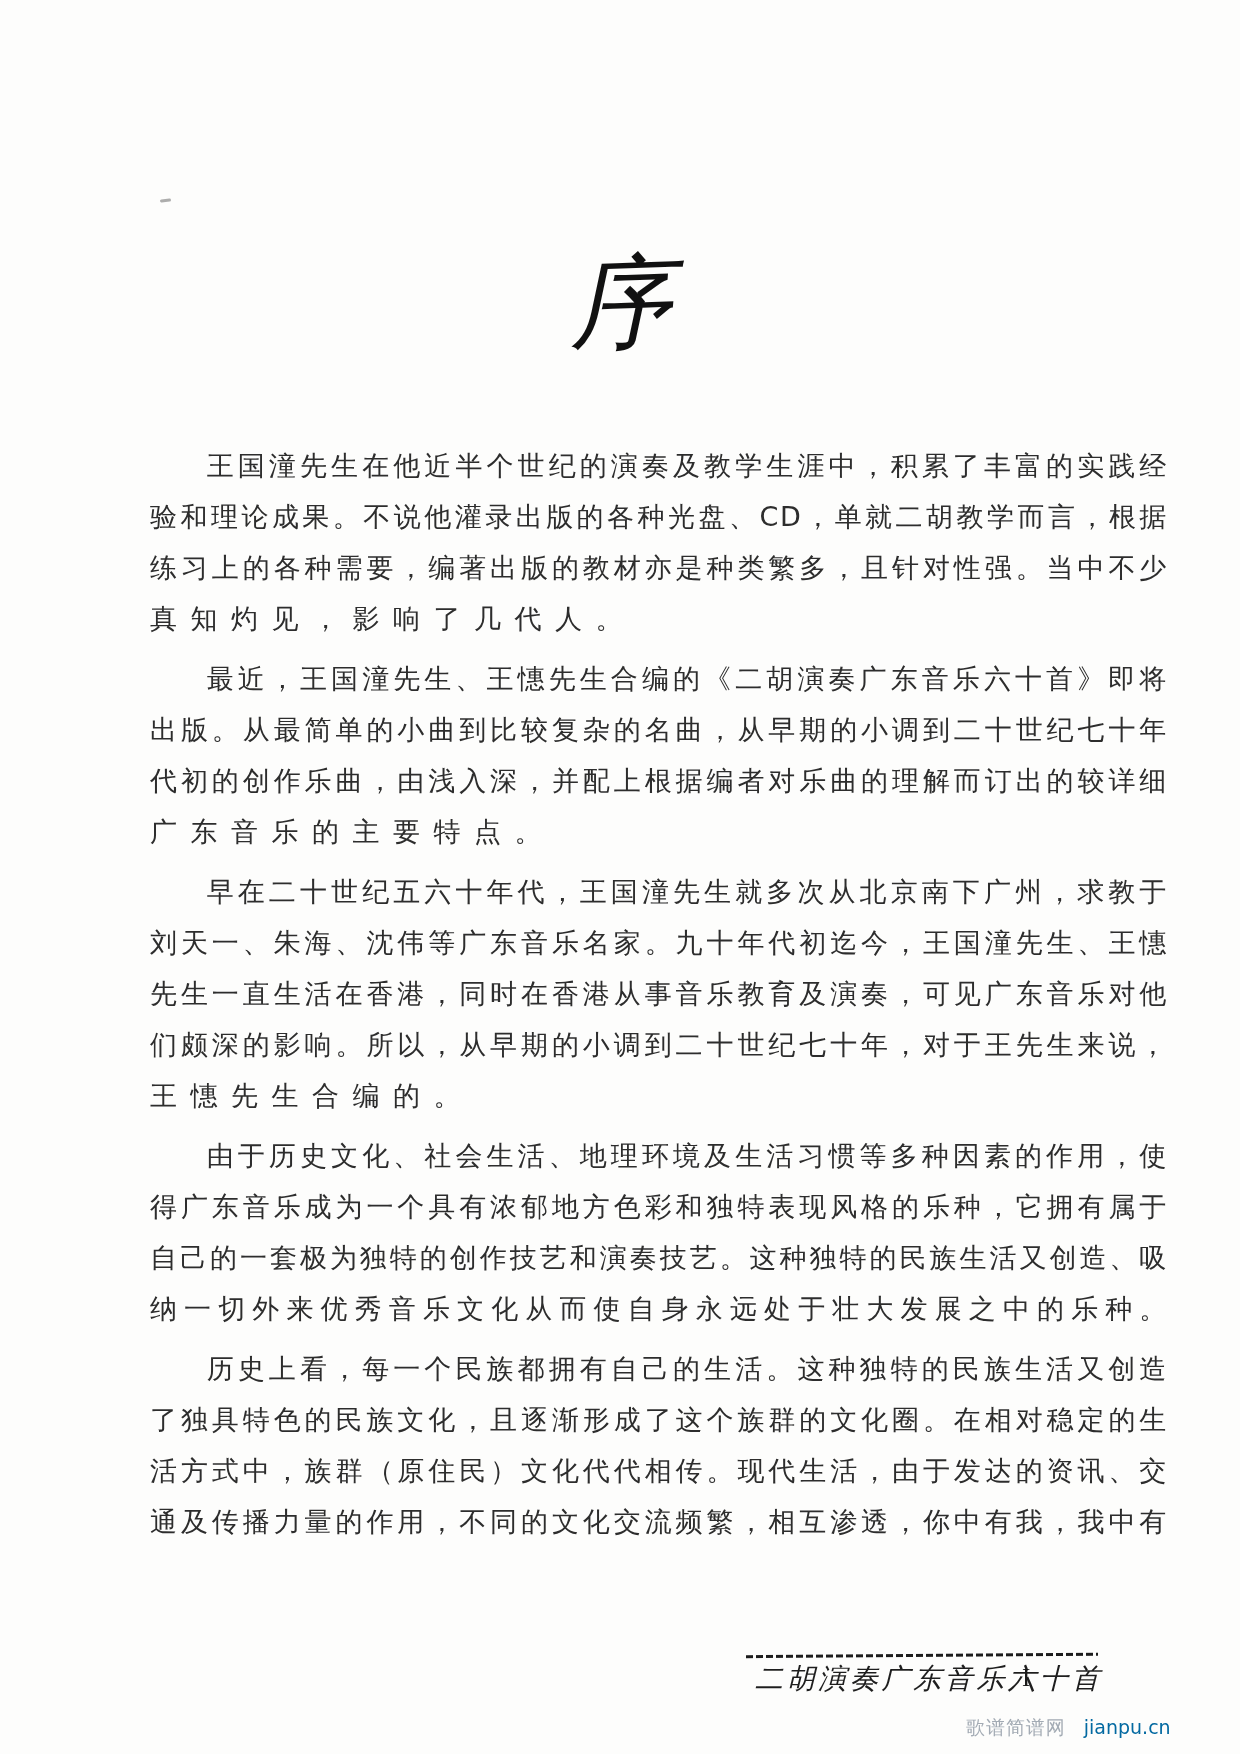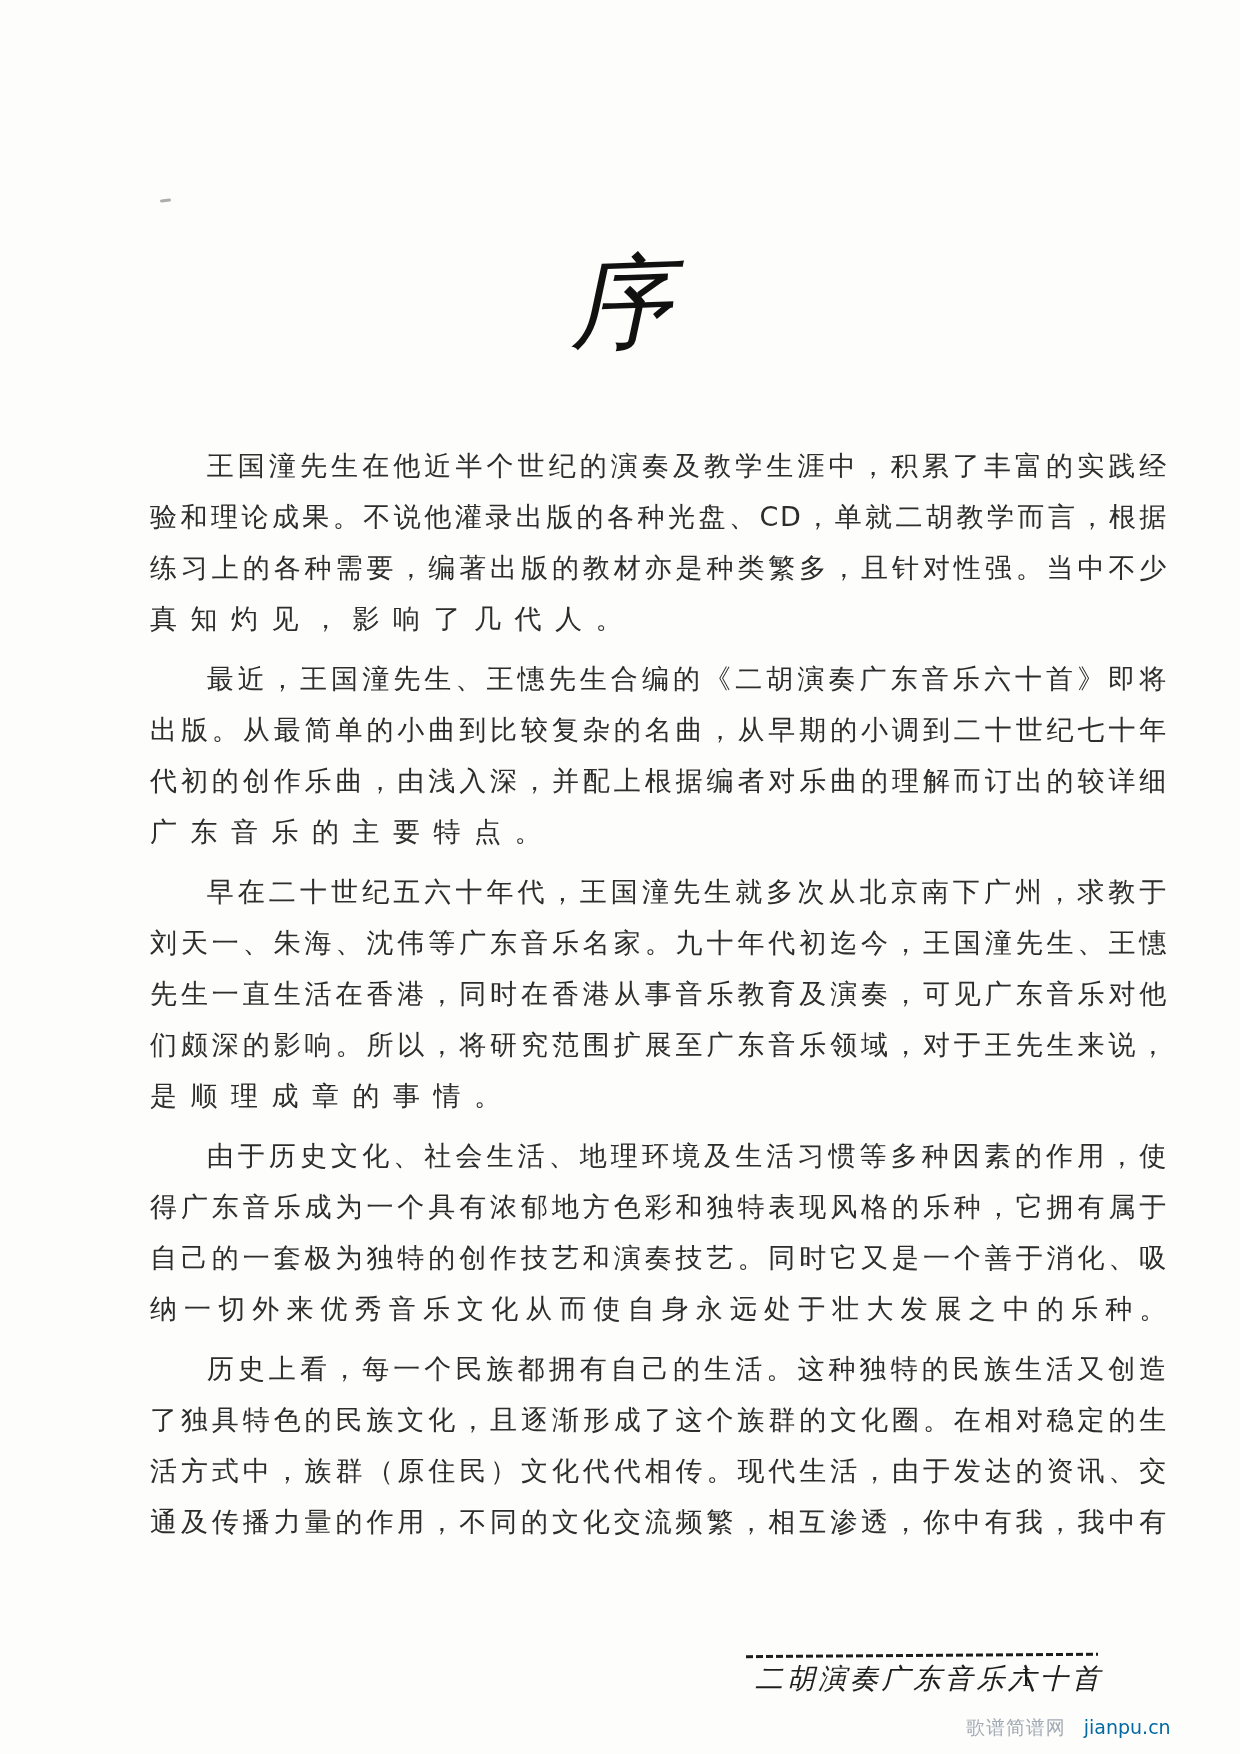--- a/index.html
+++ b/index.html
@@ -112,28 +112,28 @@
       <div class="line just first">最近，王国潼先生、王憓先生合编的《二胡演奏广东音乐六十首》即将</div>
       <div class="line just">出版。从最简单的小曲到比较复杂的名曲，从早期的小调到二十世纪七十年</div>
       <div class="line just">代初的创作乐曲，由浅入深，并配上根据编者对乐曲的理解而订出的较详细</div>
       <div class="line short">广东音乐的主要特点。</div>
     </div>
 
     <div class="para">
       <div class="line just first">早在二十世纪五六十年代，王国潼先生就多次从北京南下广州，求教于</div>
       <div class="line just">刘天一、朱海、沈伟等广东音乐名家。九十年代初迄今，王国潼先生、王憓</div>
       <div class="line just">先生一直生活在香港，同时在香港从事音乐教育及演奏，可见广东音乐对他</div>
-      <div class="line just">们颇深的影响。所以，将研究范围扩展至广东音乐领域，对于王先生来说，</div>
-      <div class="line short">是顺理成章的事情。</div>
+      <div class="line just">们颇深的影响。所以，从早期的小调到二十世纪七十年，对于王先生来说，</div>
+      <div class="line short">王憓先生合编的。</div>
     </div>
 
     <div class="para">
       <div class="line just first">由于历史文化、社会生活、地理环境及生活习惯等多种因素的作用，使</div>
       <div class="line just">得广东音乐成为一个具有浓郁地方色彩和独特表现风格的乐种，它拥有属于</div>
-      <div class="line just">自己的一套极为独特的创作技艺和演奏技艺。同时它又是一个善于消化、吸</div>
+      <div class="line just">自己的一套极为独特的创作技艺和演奏技艺。这种独特的民族生活又创造、吸</div>
       <div class="line just">纳一切外来优秀音乐文化从而使自身永远处于壮大发展之中的乐种。</div>
     </div>
 
     <div class="para">
       <div class="line just first">历史上看，每一个民族都拥有自己的生活。这种独特的民族生活又创造</div>
       <div class="line just">了独具特色的民族文化，且逐渐形成了这个族群的文化圈。在相对稳定的生</div>
       <div class="line just">活方式中，族群（原住民）文化代代相传。现代生活，由于发达的资讯、交</div>
       <div class="line just">通及传播力量的作用，不同的文化交流频繁，相互渗透，你中有我，我中有</div>
     </div>
 

